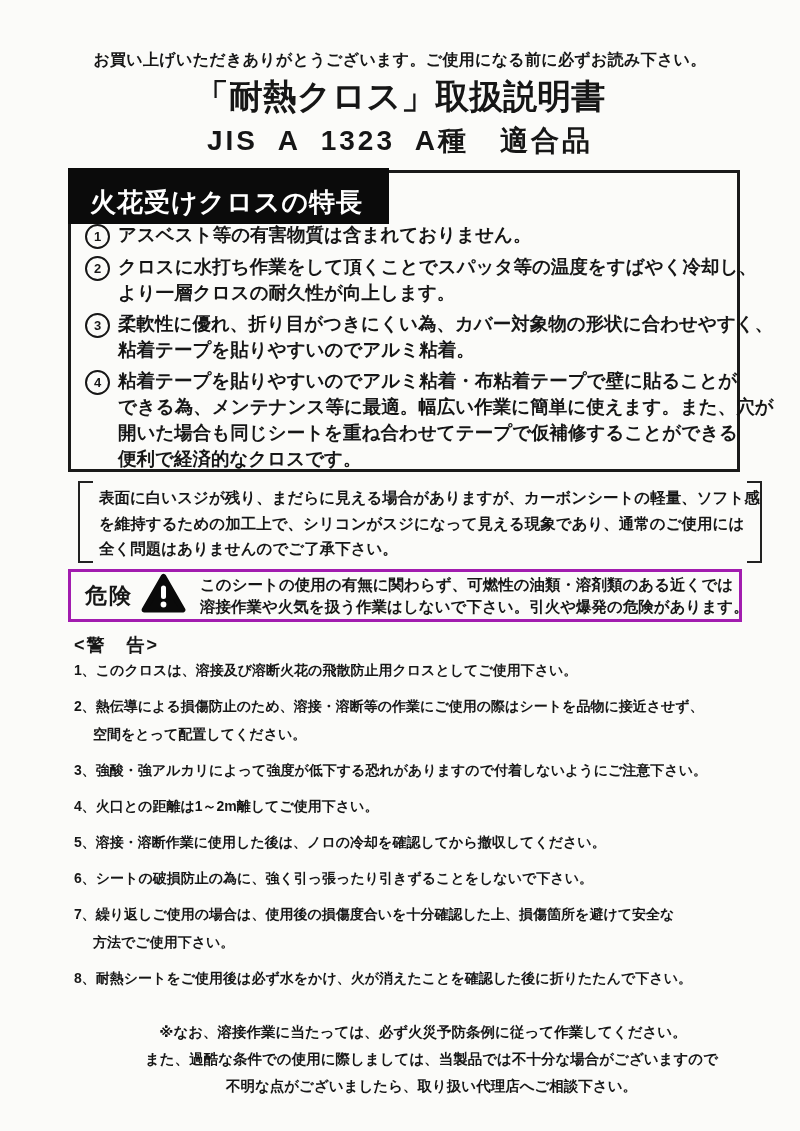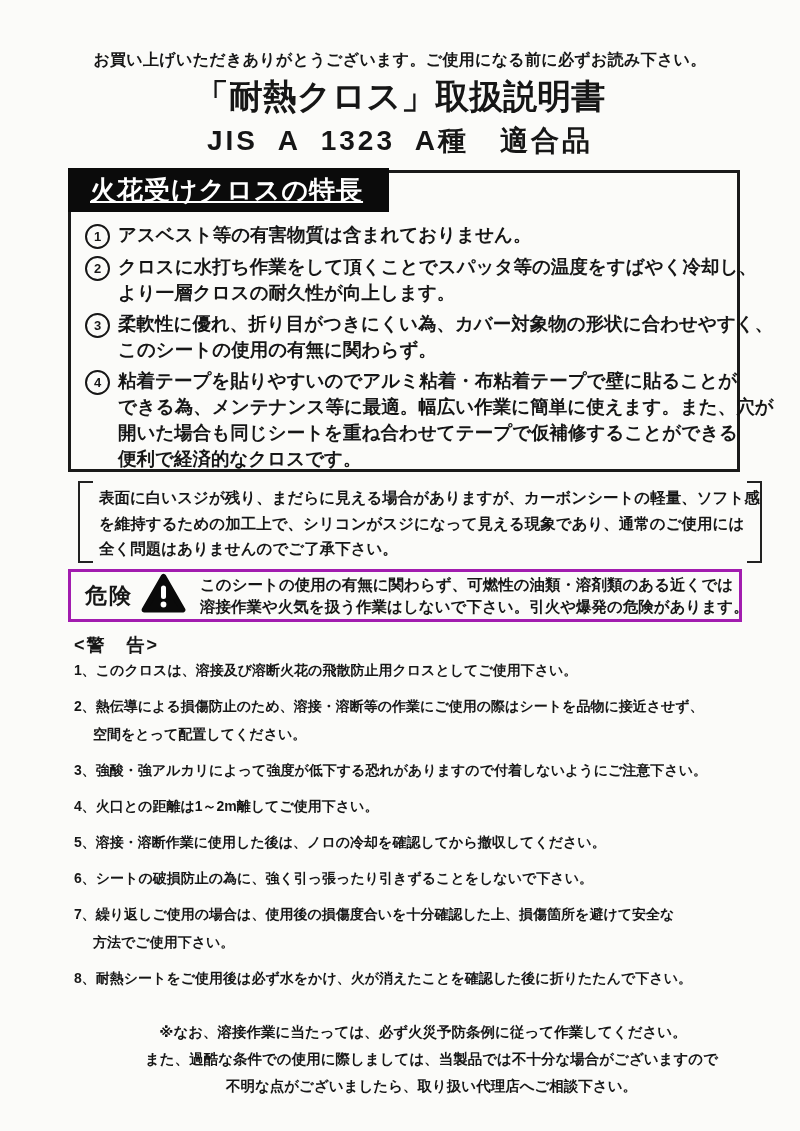--- a/index.html
+++ b/index.html
@@ -20,21 +20,21 @@
   .subtitle{top:122px;font-size:28px;font-weight:900;letter-spacing:3px;word-spacing:10px;}
 
   .features-box{
     left:68px;top:170px;width:672px;height:302px;
     border:3px solid #1a1a1a;box-sizing:border-box;
   }
   .f-header{
     position:absolute;left:-3px;top:-5px;height:44px;
     background:#0b0b0b;color:#ffffff;
     font-size:26px;font-weight:800;line-height:44px;
-    padding:0 26px 0 22px;letter-spacing:1px;white-space:nowrap;text-decoration:underline;
+    padding:12px 26px 0 22px;letter-spacing:1px;white-space:nowrap;
   }
   .f-list{position:absolute;left:12px;top:49px;right:4px;}
   .f-item{display:flex;margin-bottom:5px;}
   .circle-num{
     flex:0 0 auto;width:21px;height:21px;margin:2px 8px 0 2px;
     border:2px solid #161616;border-radius:50%;
     font-size:13px;font-weight:700;line-height:21px;text-align:center;
   }
   .f-line{font-size:18.5px;font-weight:650;line-height:26px;white-space:nowrap;}
 
@@ -87,21 +87,21 @@
         <span class="circle-num">2</span>
         <div>
           <div class="f-line">クロスに水打ち作業をして頂くことでスパッタ等の温度をすばやく冷却し、</div>
           <div class="f-line">より一層クロスの耐久性が向上します。</div>
         </div>
       </div>
       <div class="f-item">
         <span class="circle-num">3</span>
         <div>
           <div class="f-line">柔軟性に優れ、折り目がつきにくい為、カバー対象物の形状に合わせやすく、</div>
-          <div class="f-line">このシートの使用の有無に関わらず。</div>
+          <div class="f-line">粘着テープを貼りやすいのでアルミ粘着。</div>
         </div>
       </div>
       <div class="f-item">
         <span class="circle-num">4</span>
         <div>
           <div class="f-line">粘着テープを貼りやすいのでアルミ粘着・布粘着テープで壁に貼ることが</div>
           <div class="f-line">できる為、メンテナンス等に最適。幅広い作業に簡単に使えます。また、穴が</div>
           <div class="f-line">開いた場合も同じシートを重ね合わせてテープで仮補修することができる</div>
           <div class="f-line">便利で経済的なクロスです。</div>
         </div>

